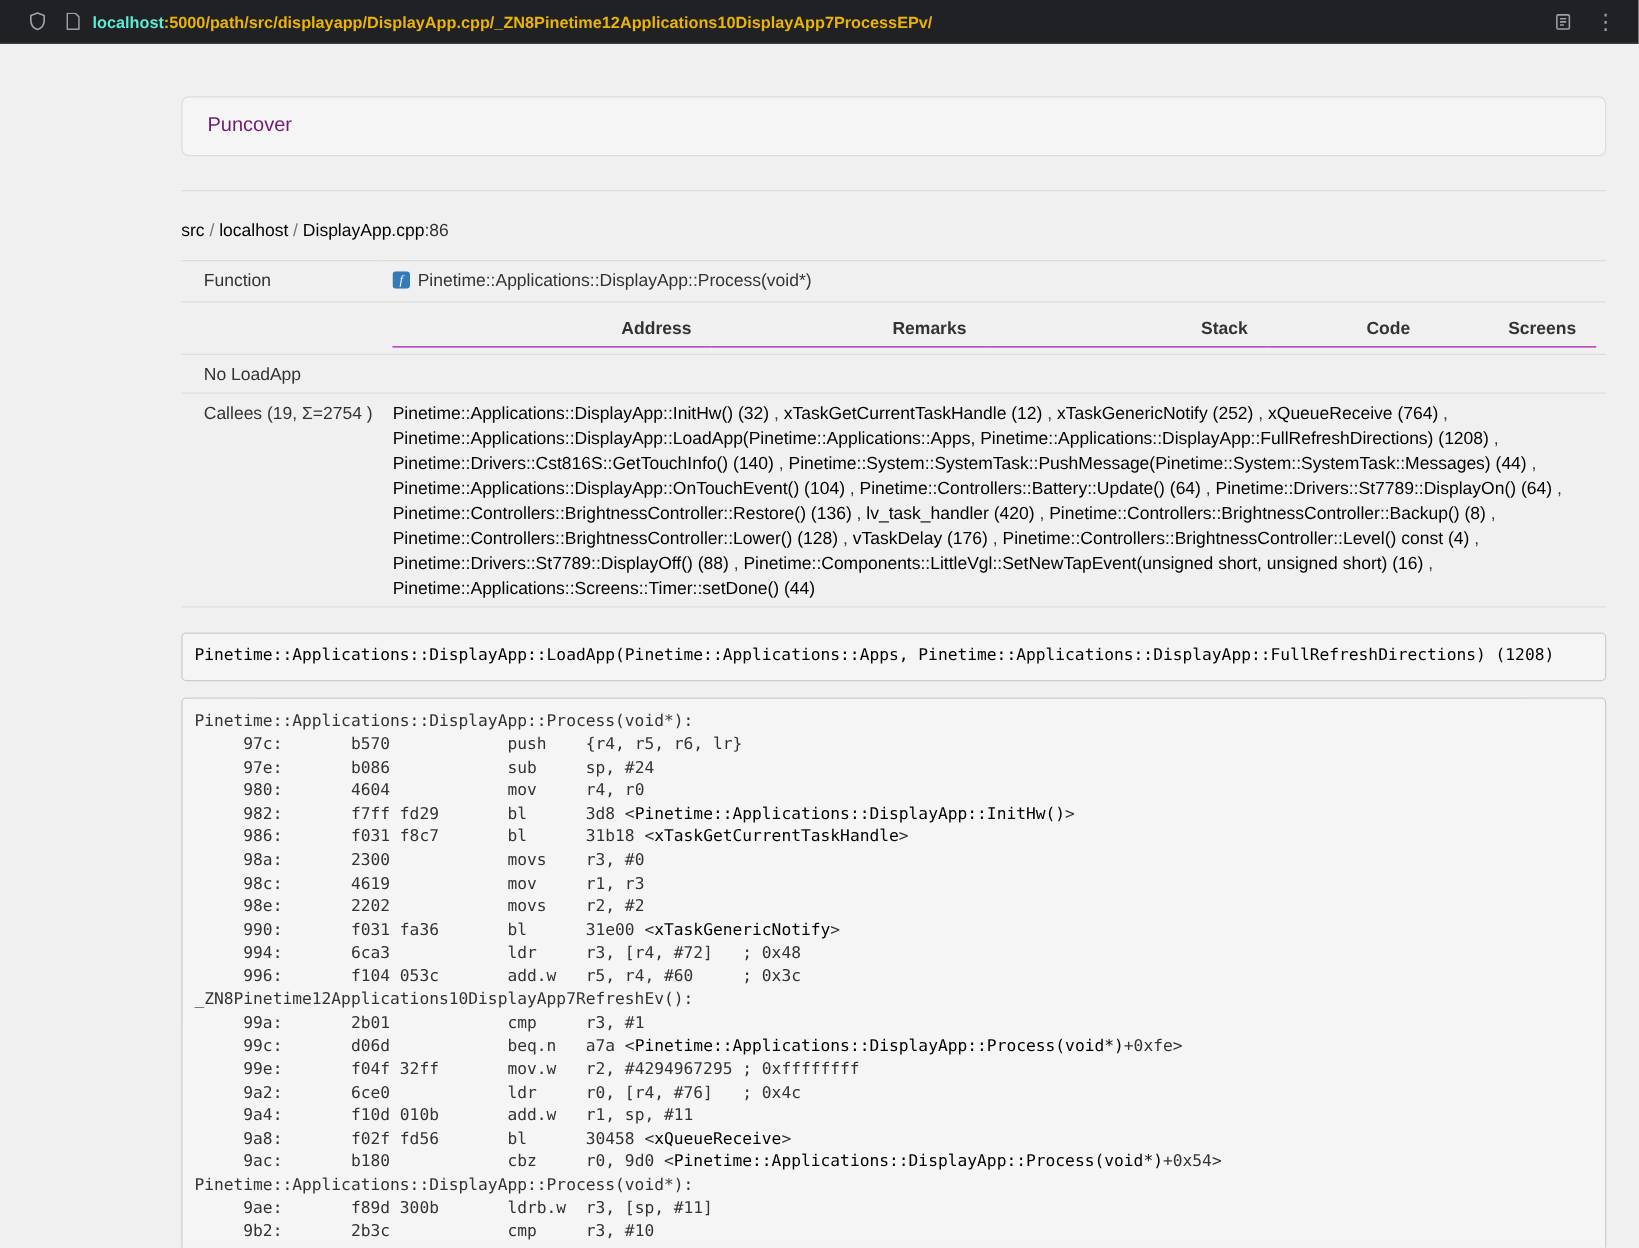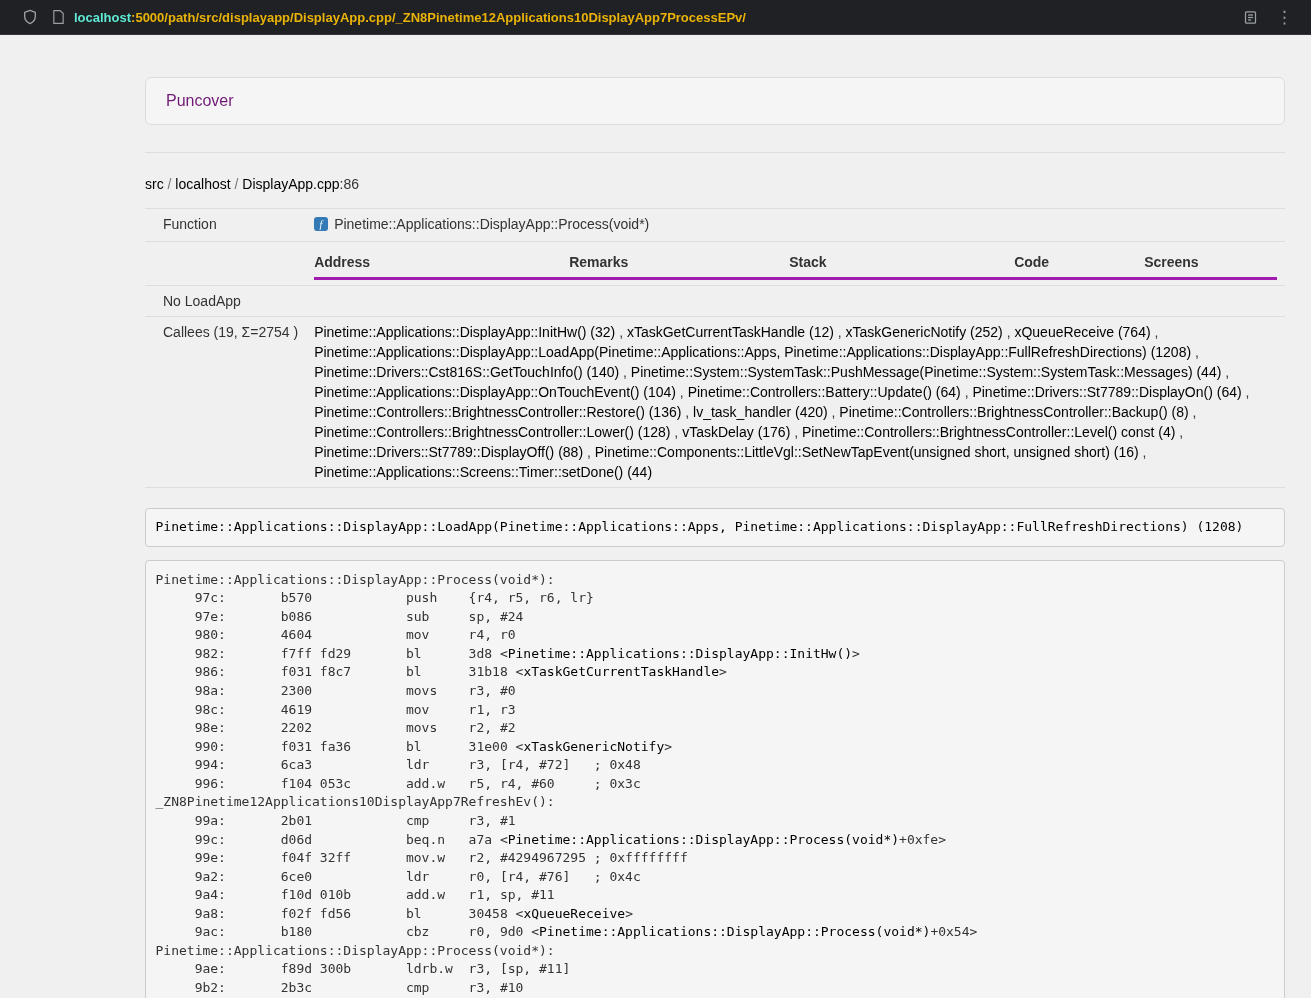--- a/index.html
+++ b/index.html
@@ -49,21 +49,21 @@
   }
   table.info-table > tbody > tr > th.label-col {
     width: 157px; font-weight: normal; padding-left: 18px; white-space: nowrap;
   }
   td.detail-cell { padding-top: 0; padding-bottom: 0; }
 
   table.detail-table { width: 100%; border-collapse: collapse; }
   table.detail-table th, table.detail-table td {
     text-align: left; padding: 5px 16px 5px 0; line-height: 20px;
   }
-  table.detail-table th { font-weight: bold; border-bottom: 3px solid #a21caf; }
+  table.detail-table th { font-weight: bold; border-bottom: 1px solid #a21caf; text-align: right; }
 
   .fn-icon { display: inline-block; vertical-align: -2px; margin-right: 6px; }
 
   .callees { line-height: 20px; }
 
   
   .prebox {
     font-family: "DejaVu Sans Mono", "Liberation Mono", monospace;
     font-size: 13px; line-height: 1.428571429;
     background: #f5f5f6; border: 1px solid #ccc; border-radius: 4px;

